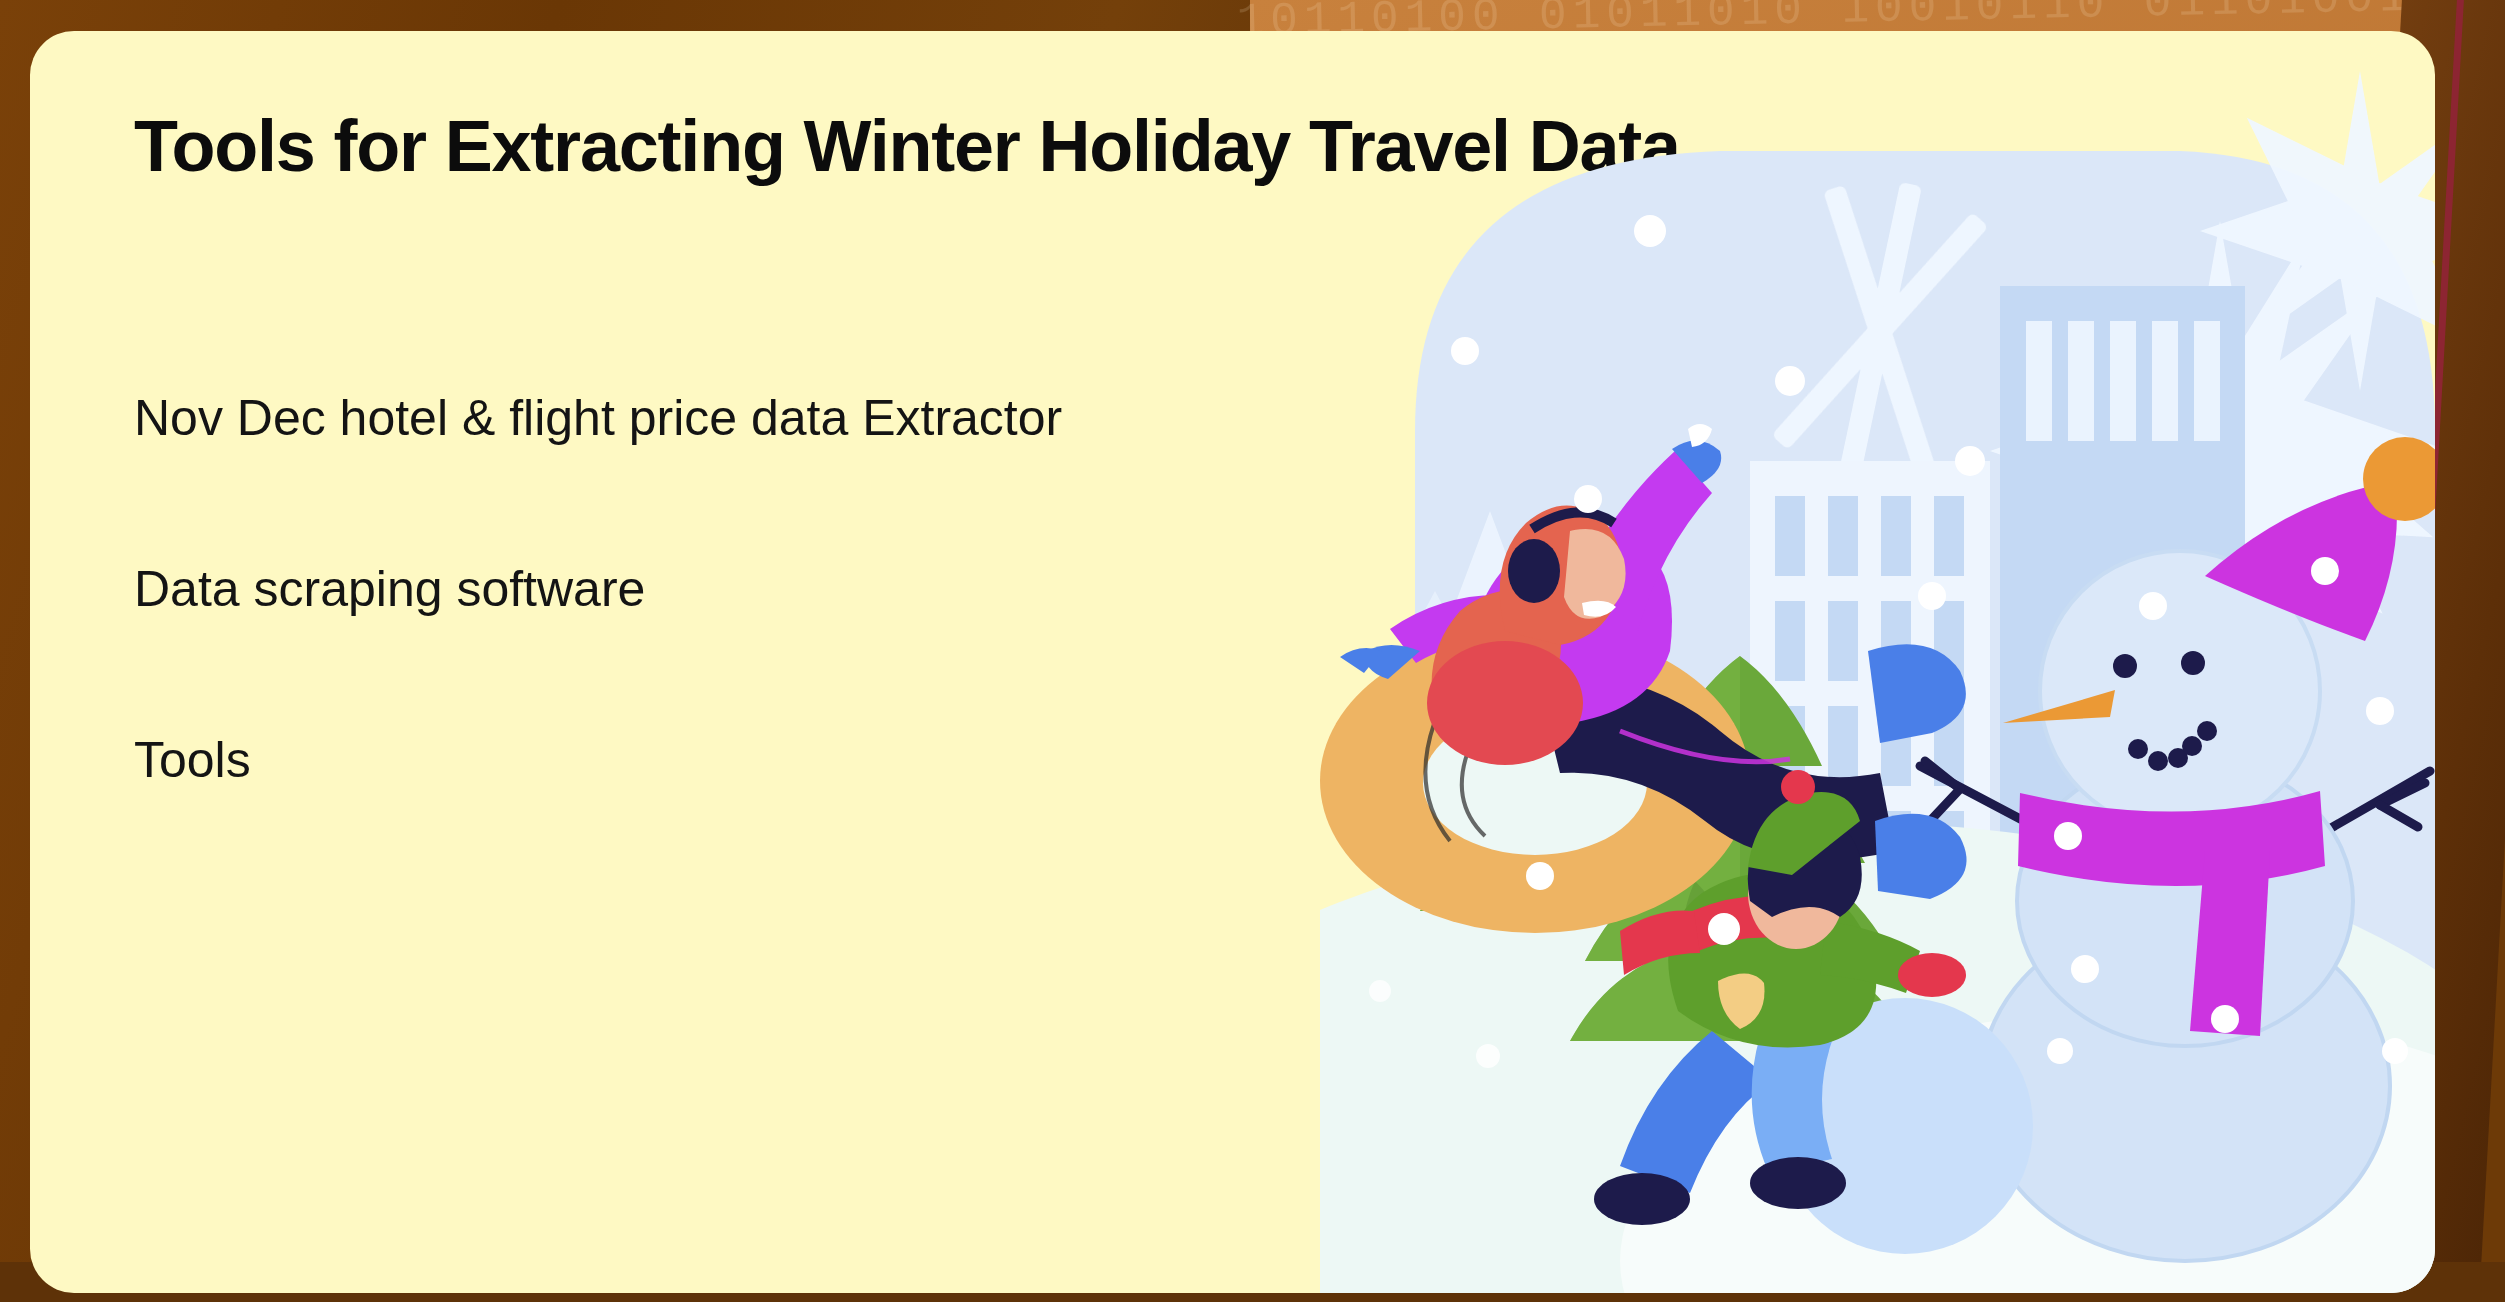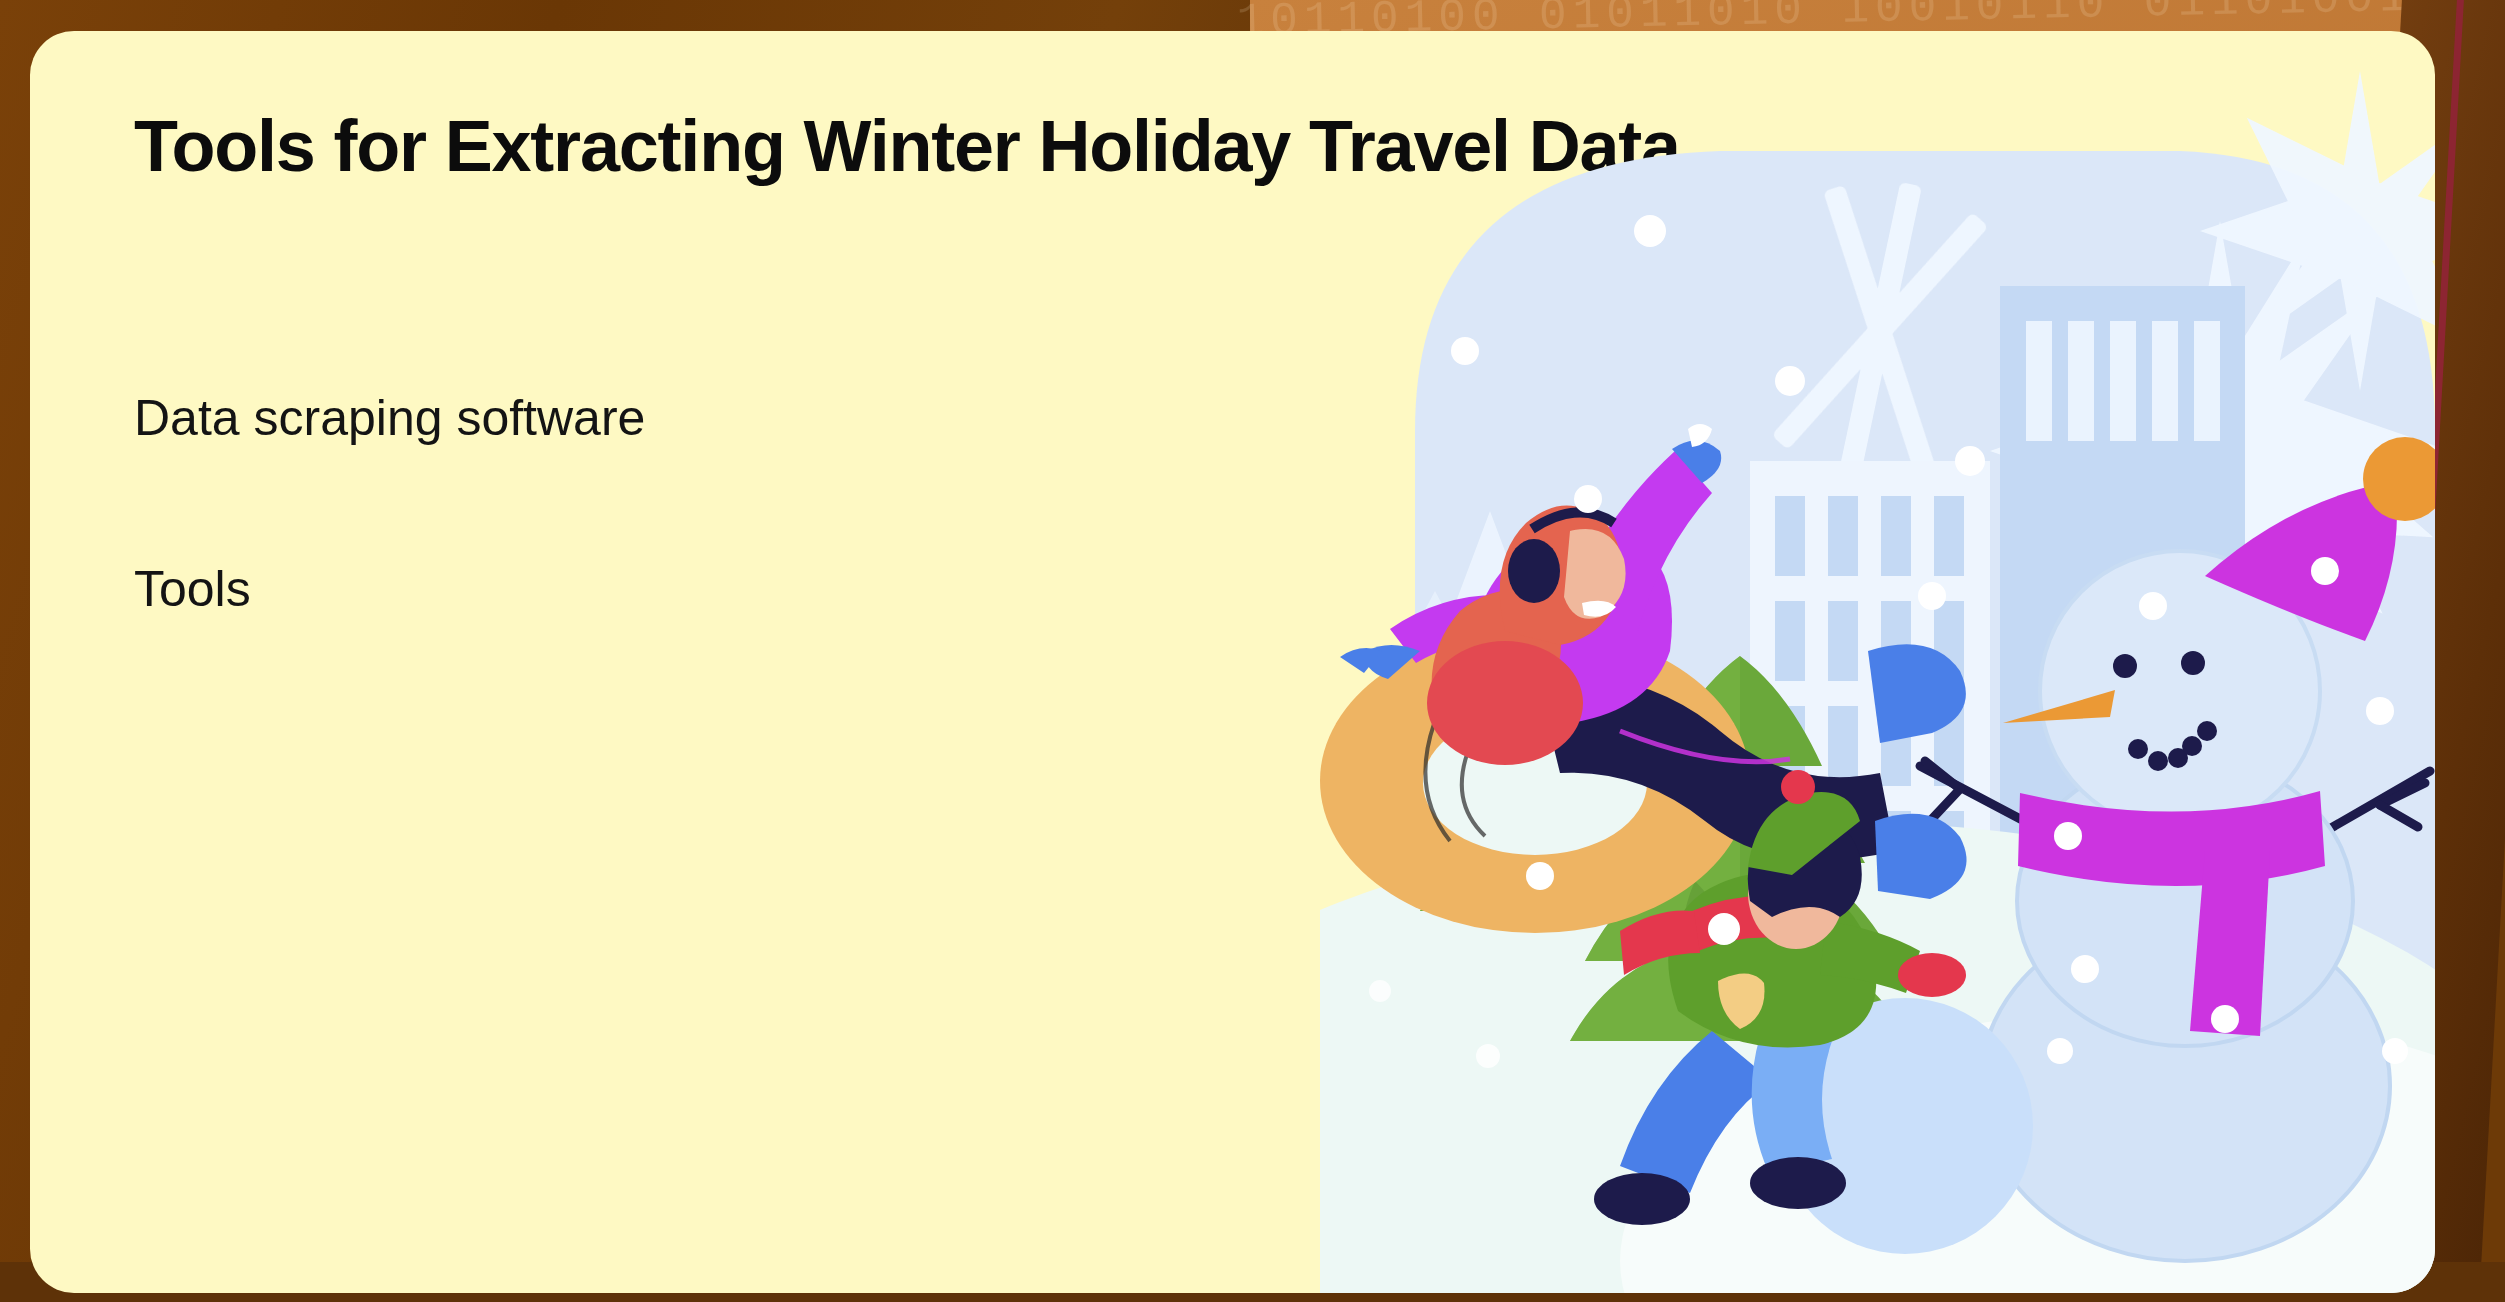--- a/index.html
+++ b/index.html
@@ -92,20 +92,21 @@
   <div class="bg-binary">10110100 01011010 10010110 01101001 10100101 01101100 10011010 01010110 10110010 01101101 10010011 01100110 10101100 01011001 10110101 01100011 10011100 01010011 10100110 01101010 10011001 01100101 10110110 01011100 10010101 01101011 10100011 01100100 10111001 01010101 10010110 01101110 10100100 01011011 10110011 01100010</div>
   <div class="bg-dark-band"></div>
   <div class="bg-red-line"></div>
   <div class="bg-bottom-brown"></div>
 
   <div class="card">
 
     <h1 class="title">Tools for Extracting Winter Holiday Travel Data</h1>
 
     <ul class="bullets">
+      <li>Nov Dec hotel &amp; flight price data Extractor</li>
       <li>Data scraping software</li>
       <li>Tools</li>
     </ul>
 
     <div class="illus">
       <svg viewBox="0 0 1115 1262" xmlns="http://www.w3.org/2000/svg">
 
         <g>
           <path d="M95 1262 L95 400 Q95 130 400 120 L860 120 Q1115 130 1115 400 L1115 1262 Z" fill="#dbe7f8"></path>
         </g>

